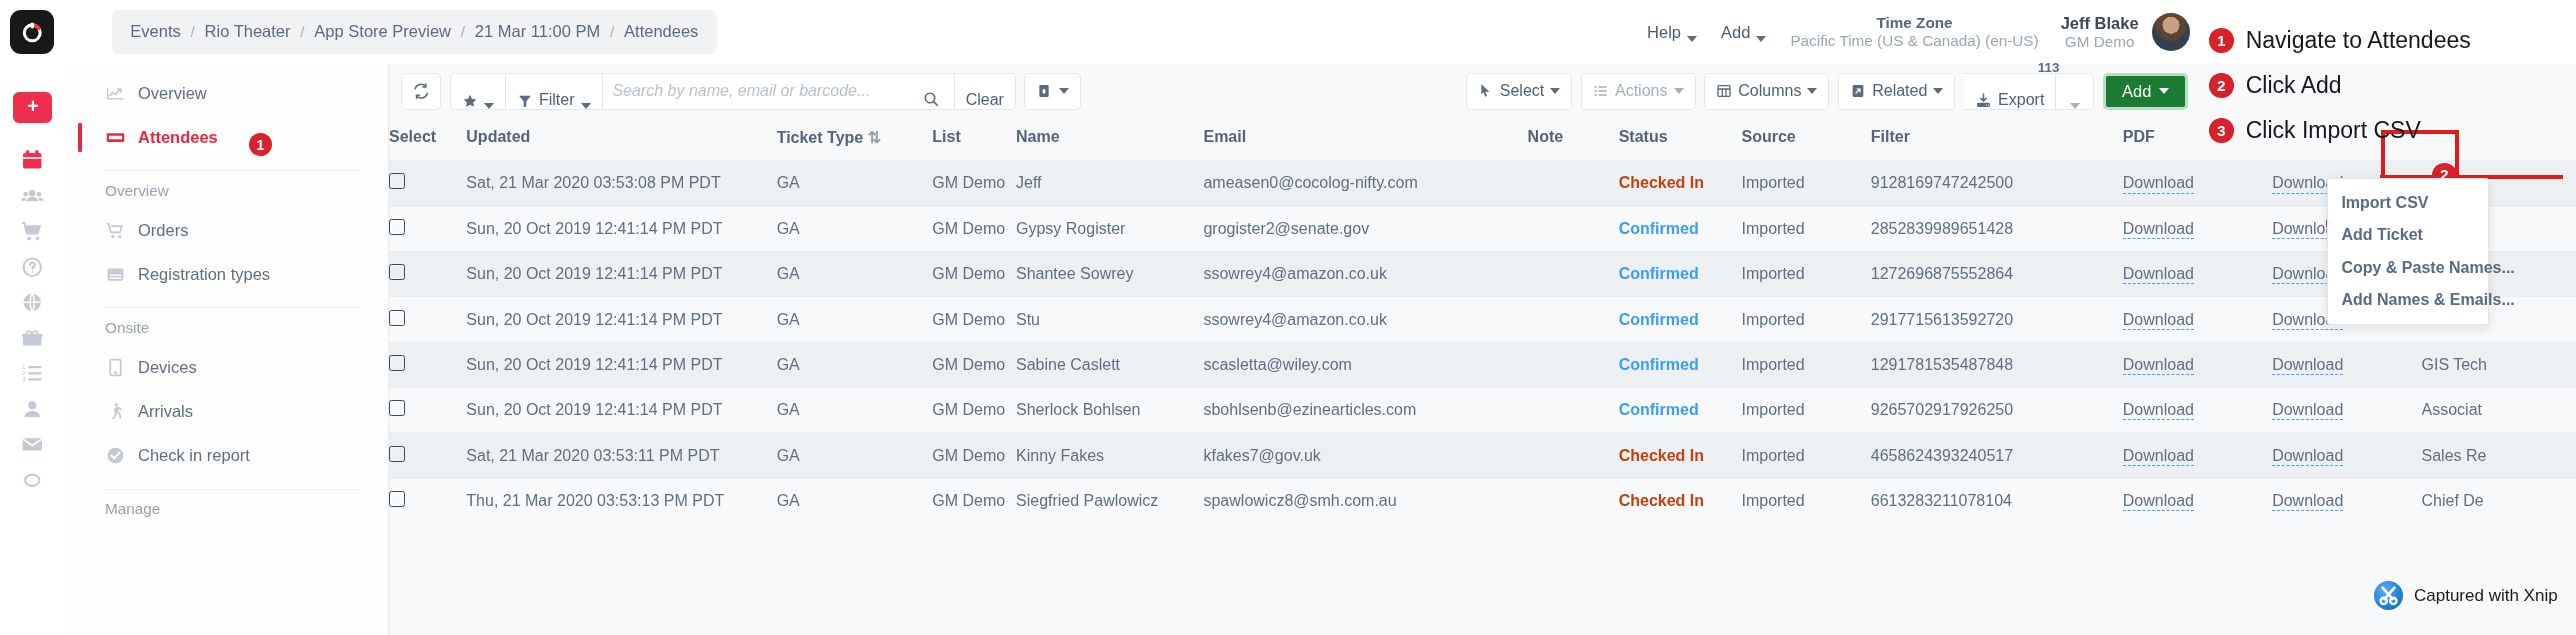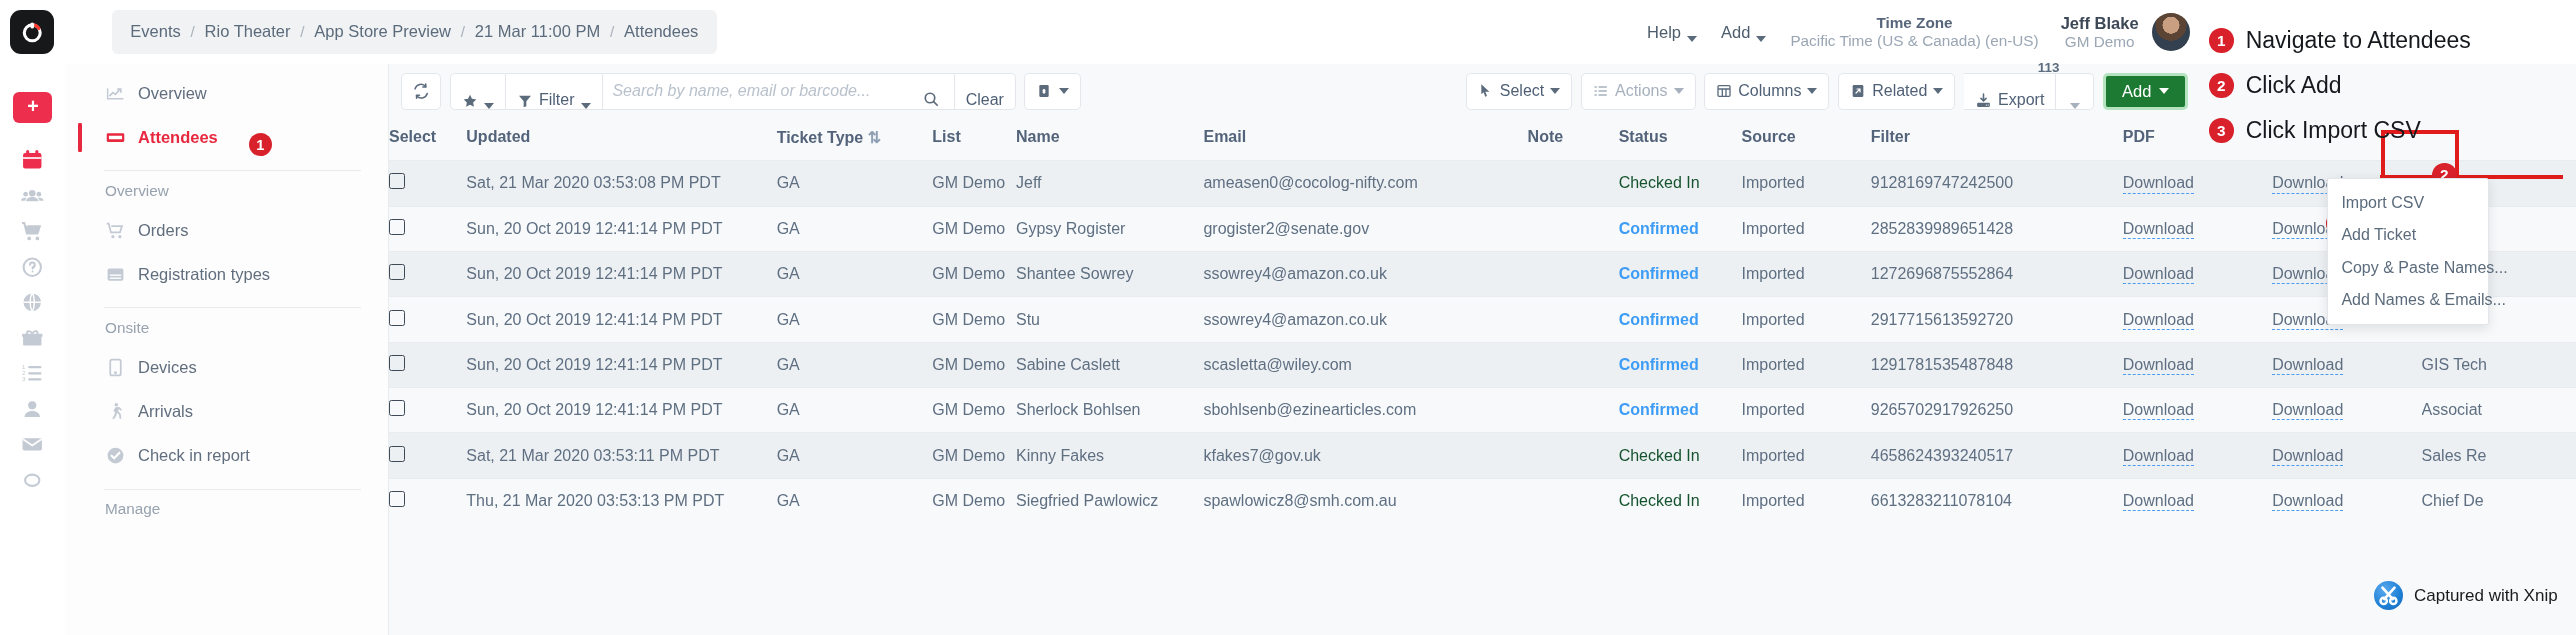--- a/index.html
+++ b/index.html
@@ -89,28 +89,28 @@
 
   
   table { border-collapse:collapse; width:2201px; table-layout:fixed; }
   thead th { text-align:left; font-size:16px; color:#53637a; font-weight:bold;
     padding:9.8px 0 13.4px 0; background:#f7f9fb; }
   tbody td { font-size:16px; color:#5f6f82; padding:12.2px 0; border-top:0.6px solid #e8ecf0;
     white-space:nowrap; overflow:hidden; }
   tbody tr:nth-child(odd) { background:#edf0f3; }
   tbody tr:nth-child(even) { background:#f7f9fb; }
   .chk { width:16px; height:16px; border:1.2px solid #3f4a57; border-radius:2.4px; display:inline-block; }
-  .st-checked { color:#14532d; font-weight:normal; }
+  .st-checked { color:#c2410c; font-weight:bold; }
   .st-confirmed { color:#3d9cf5; font-weight:bold; }
   .dl { color:#5f6f82; border-bottom:1.8px dashed #4a9df0; padding-bottom:1.2px; }
 
   
   .dd { position:absolute; left:1938px; top:114px; width:162px; background:#fff;
     border:0.6px solid #e2e6ea; border-radius:2.4px; box-shadow:0 3.7px 12.2px rgba(0,0,0,.10); padding:7.3px 0; z-index:30;}
-  .dd-item { font-size:16px; color:#5b6b7c; padding:7.3px 13.4px; white-space:nowrap; }
+  .dd-item { font-size:16px; color:#5b6b7c; padding:7.3px 13.4px; white-space:nowrap;font-weight:bold; }
 
   .badge2 { position:absolute; left:2043px; top:99px; }
   .badge3 { position:absolute; left:1937px; top:147px; }
   .num-badge { width:24.5px; height:24.5px; border-radius:50%; background:#d9212b; color:#fff;
     font-size:15.3px; font-weight:bold; display:flex; align-items:center; justify-content:center; z-index:40;}
 
   
   .ann { position:absolute; left:2209px; top:0; width:367px; }
   .ann-row { position:absolute; display:flex; align-items:center; gap:12.2px; }
   .ann-row .num-badge { position:static; }

